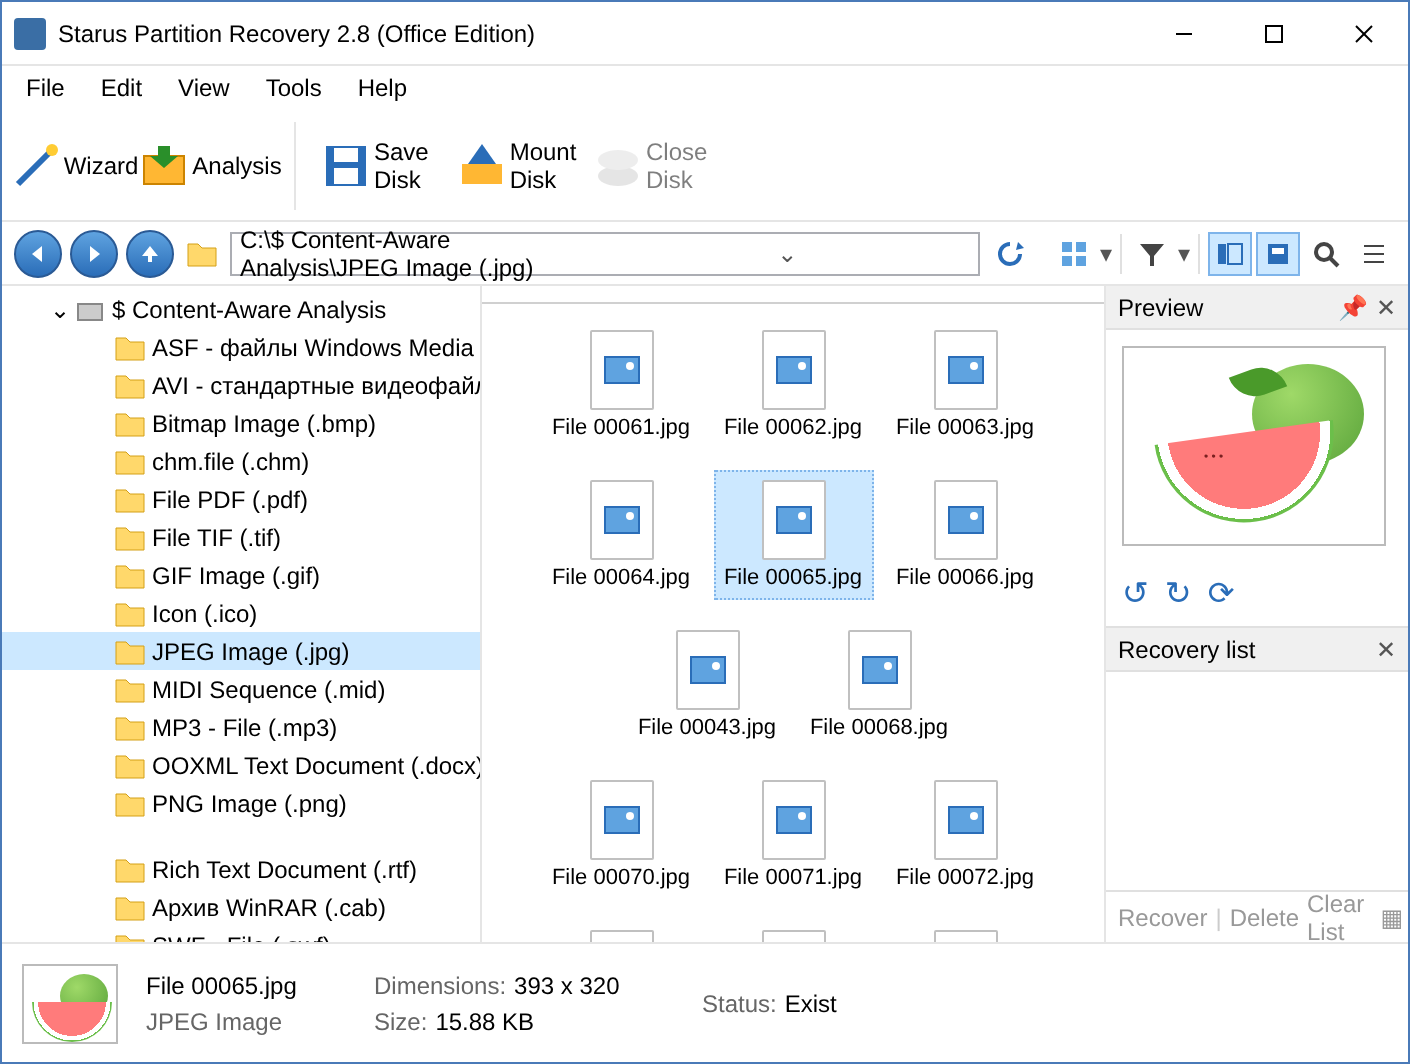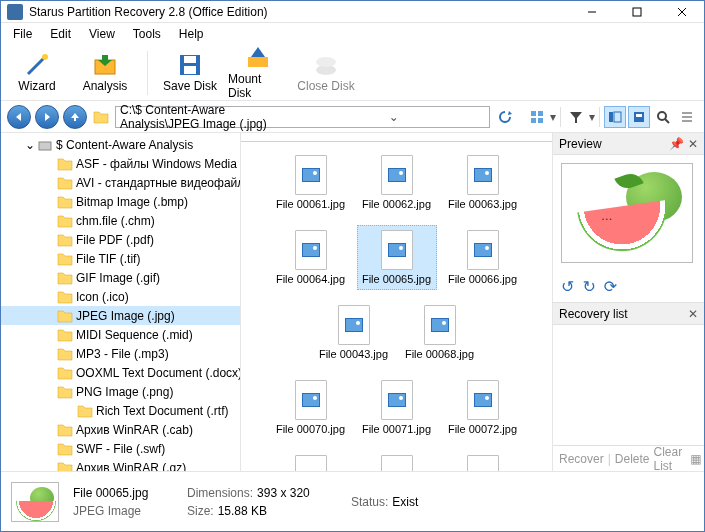--- a/index.html
+++ b/index.html
@@ -1,24 +1,24 @@
 <!DOCTYPE html>
 <html><head>
 <meta charset="utf-8">
 <style>
 * { box-sizing: border-box; margin: 0; padding: 0; font-family: "Segoe UI", Tahoma, sans-serif; font-size: 12px; }
 body { background: #fff; width: 705px; height: 532px; overflow: hidden; border: 1px solid #4a7ab8; display: flex; flex-direction: column; }
-.titlebar { background: #fff; height: 22px; display: flex; align-items: center; border-bottom: 1px solid #e5e5e5; }
+.titlebar { background: #fff; height: 32px; display: flex; align-items: center; border-bottom: 1px solid #e5e5e5; }
 .titlebar .icon { width: 16px; height: 16px; margin: 0 6px; background: #3a6ea5; border-radius: 2px; }
 .titlebar .title { flex: 1; color: #000; }
 .titlebar .winbtn { width: 45px; height: 30px; display: flex; align-items: center; justify-content: center; color: #000; }
 .menubar { height: 22px; display: flex; align-items: center; padding: 0 4px; gap: 2px; }
 .menubar .mitem { padding: 2px 8px; }
 .toolbar1 { height: 56px; display: flex; align-items: center; padding: 0 6px; gap: 8px; border-bottom: 1px solid #e5e5e5; }
-.tbtn { display: flex; flex-direction: column; align-items: center; justify-content: center; width: 60px; height: 52px; gap: 1px; }
+.tbtn { display: flex; align-items: center; justify-content: center; width: 60px; height: 52px; gap: 1px; }
 .tbtn .ticon { width: 26px; height: 26px; display: flex; align-items: center; justify-content: center; }
 .tbtn.disabled { opacity: 0.5; }
 .tsep { width: 1px; height: 44px; background: #e5e5e5; margin: 0 4px; }
 .navbar { height: 32px; display: flex; align-items: center; padding: 0 6px; gap: 4px; border-bottom: 1px solid #e5e5e5; }
 .navbtn { width: 24px; height: 24px; border-radius: 12px; background: linear-gradient(#5fa3e0,#2a6db8); display: flex; align-items: center; justify-content: center; color: #fff; border: 1px solid #2a5a95; }
 .navbtn svg { fill: #fff; }
 .folderico { width: 20px; height: 20px; display: flex; align-items: center; justify-content: center; }
 .addrbox { flex: 1; height: 22px; border: 1px solid #abadb3; background: #fff; display: flex; align-items: center; padding: 0 4px; }
 .addrbox span { flex: 1; }
 .addrbox .dd { width: 16px; text-align: center; color: #555; }
@@ -338,21 +338,21 @@
           <span>OOXML Text Document (.docx)</span>
         </div>
         <div class="tnode" style="padding-left: 56px;">
           <span class="fld">
             <svg width="16" height="16">
               <path class="fldshape" d="M1 4 L1 14 L15 14 L15 5 L8 5 L6 3 L1 3 Z"></path>
             </svg>
           </span>
           <span>PNG Image (.png)</span>
         </div>
-        <div class="tnode" style="padding-left: 76px;">
+        <div class="tnode" style="padding-left: 56px; margin-top: 14px;">
           <span class="fld">
             <svg width="16" height="16">
               <path class="fldshape" d="M1 4 L1 14 L15 14 L15 5 L8 5 L6 3 L1 3 Z"></path>
             </svg>
           </span>
           <span>Rich Text Document (.rtf)</span>
         </div>
         <div class="tnode" style="padding-left: 56px;">
           <span class="fld">
             <svg width="16" height="16">

